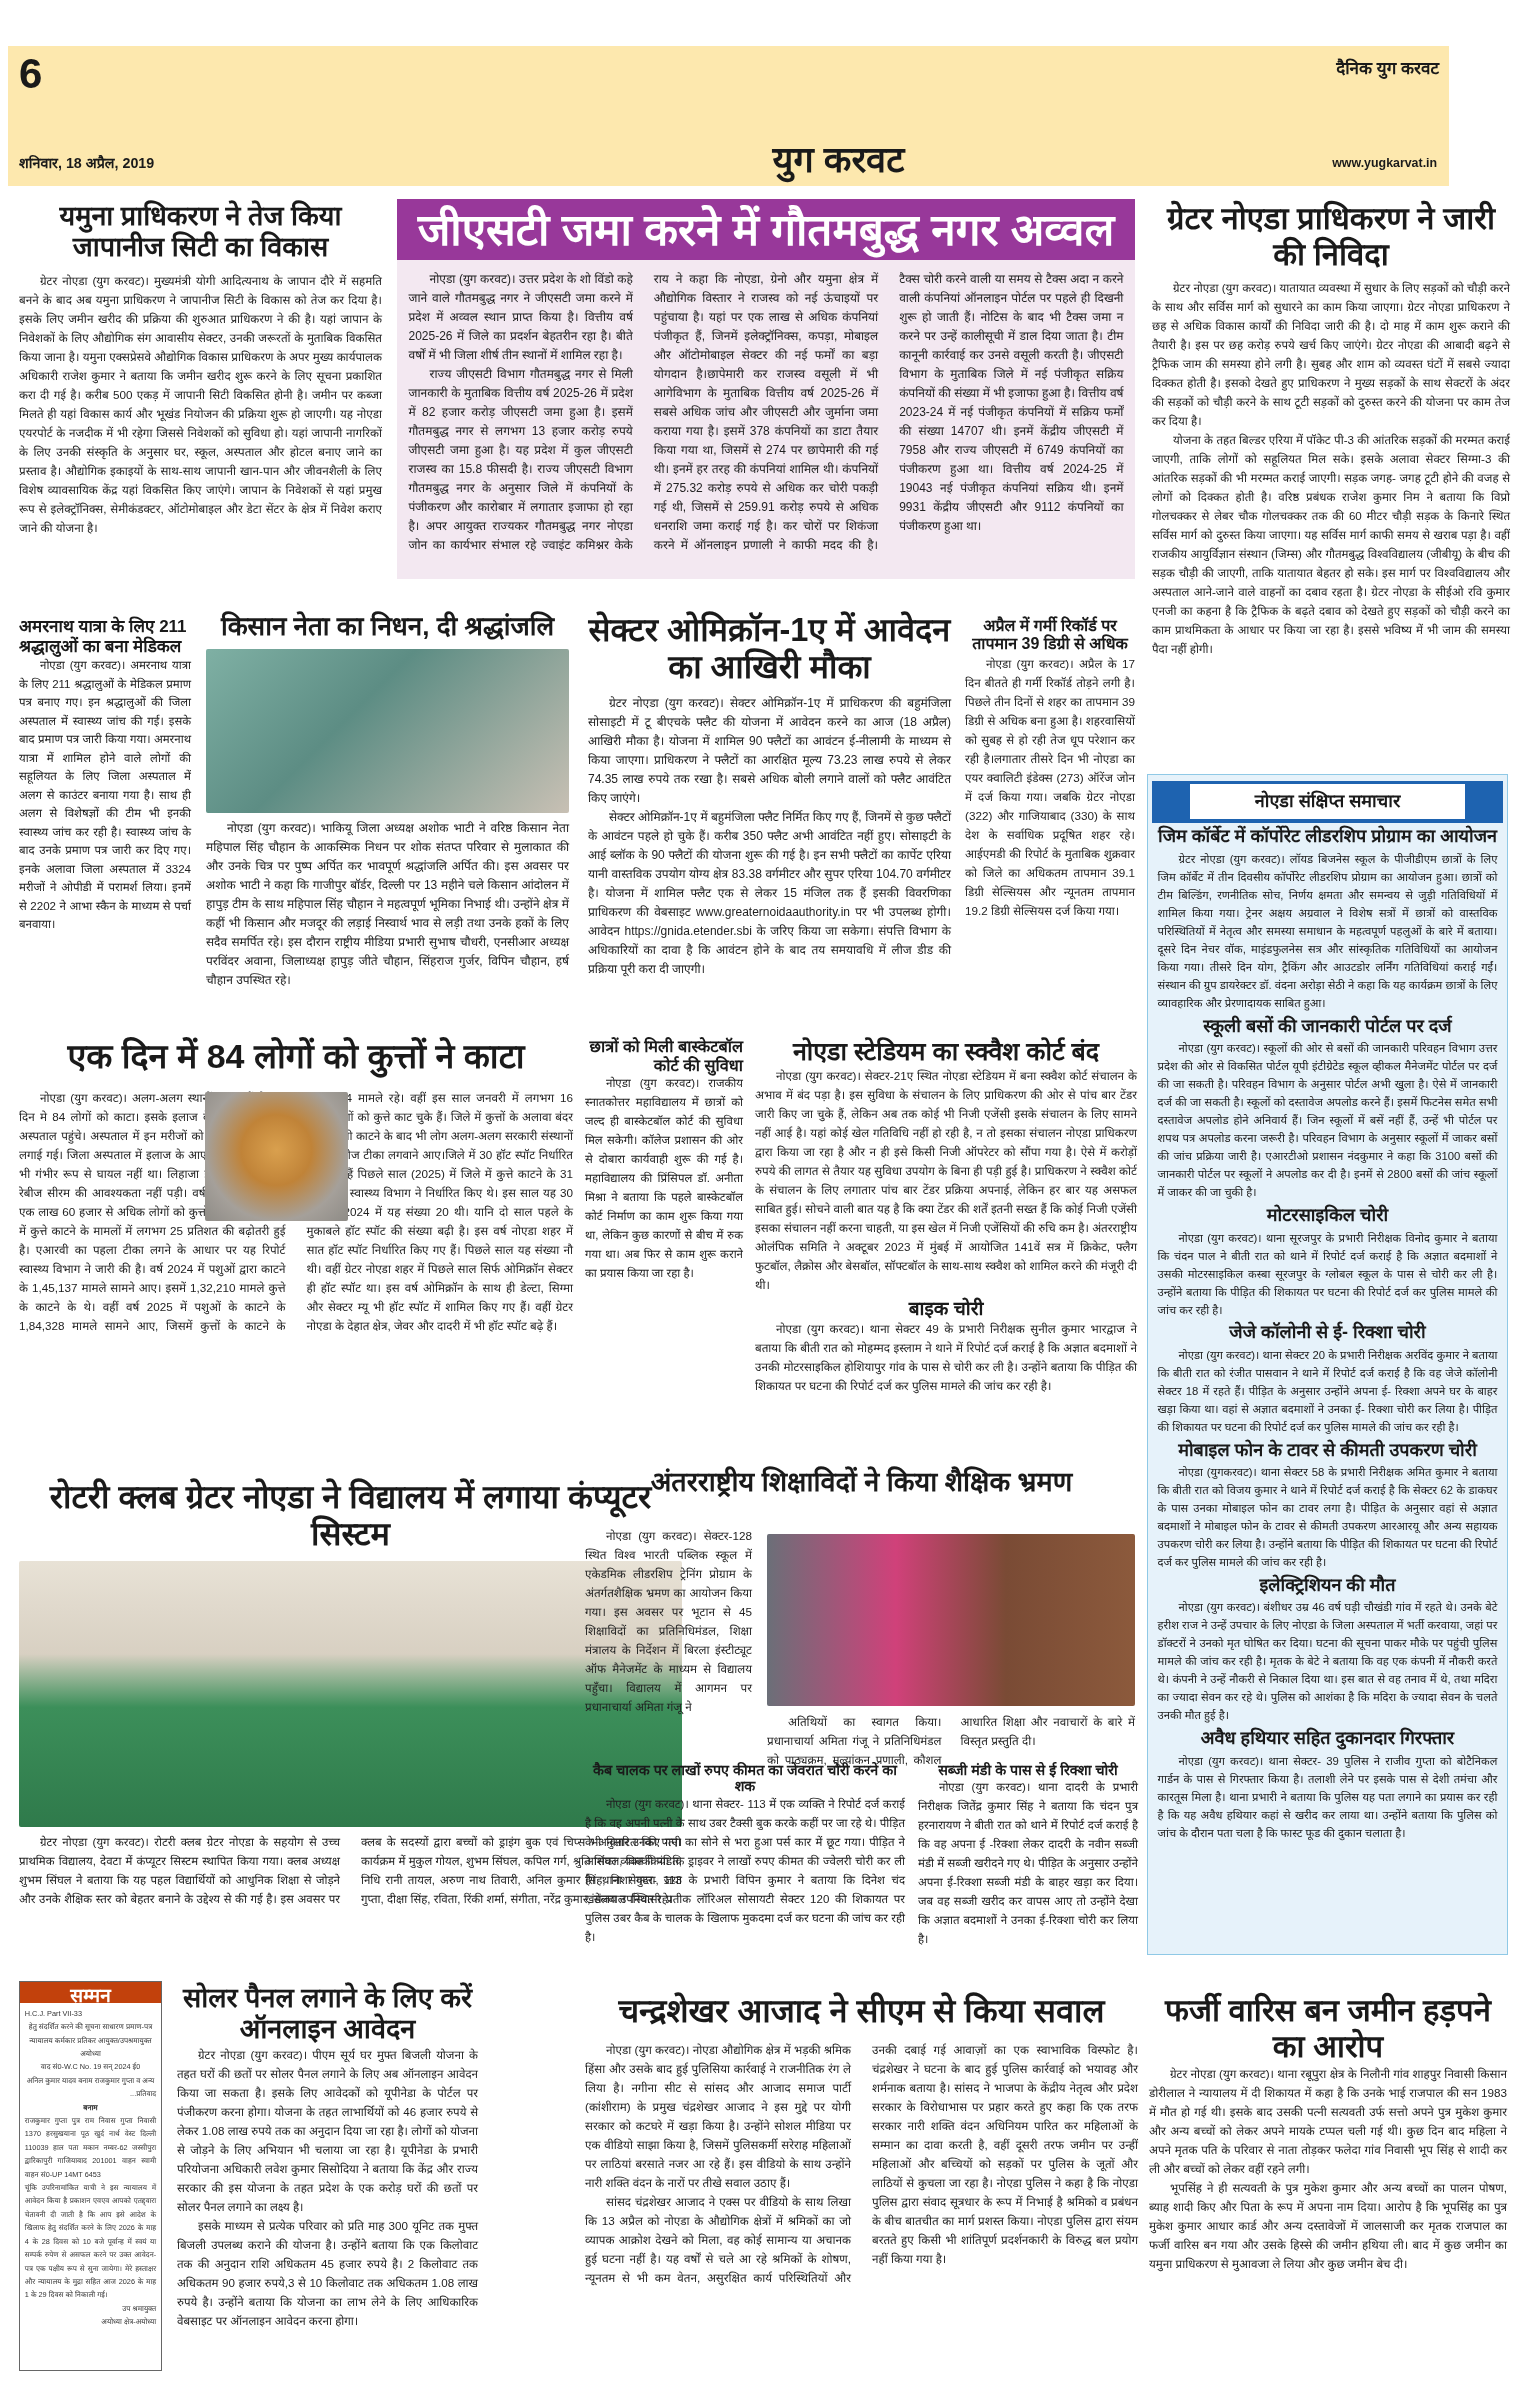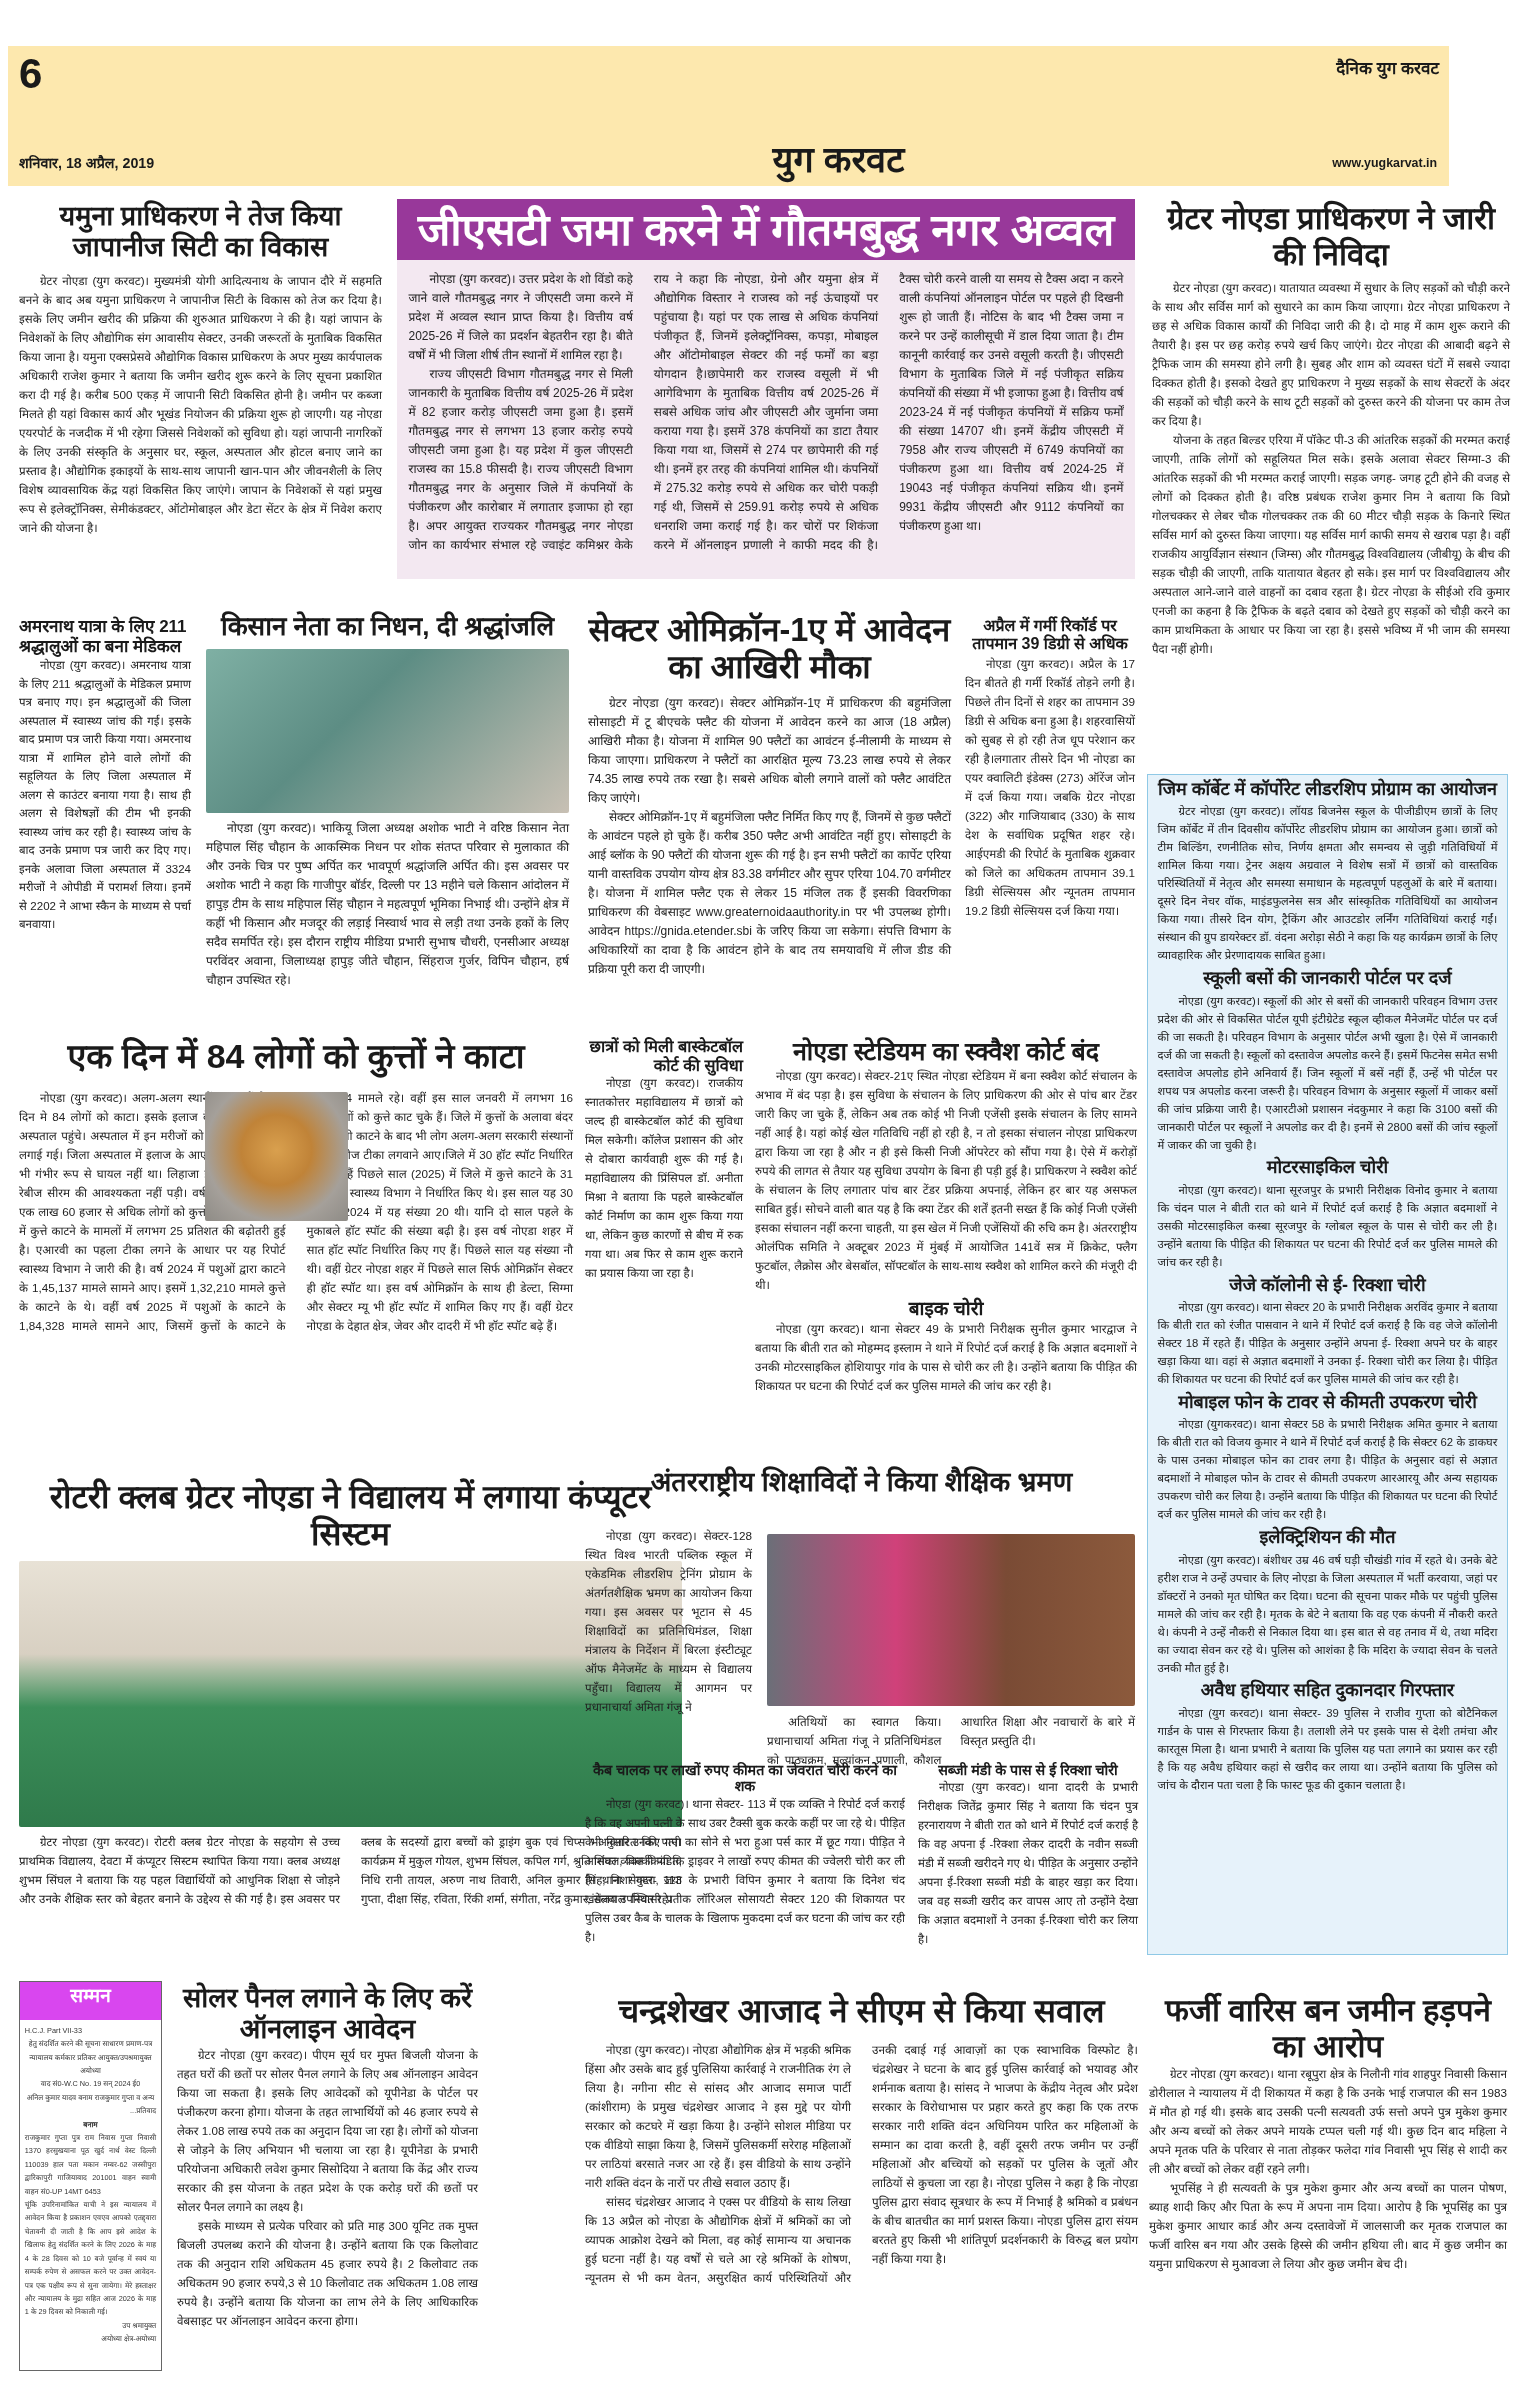--- a/index.html
+++ b/index.html
@@ -33,21 +33,21 @@
   .photo-dog { background: radial-gradient(circle at 50% 45%, #d9a04e 0%, #c08338 35%, #a5a09a 70%, #8e8b86 100%); }
   .photo-school { background: linear-gradient(180deg, #e8e2d6 0%, #d8d0c2 35%, #3c8f5a 55%, #2f7a4b 100%); }
   .photo-bhutan { background: linear-gradient(90deg, #6b6f78 0%, #d0417a 35%, #7a4b35 65%, #8c5a3c 100%); }
 
   .brief-box { left: 1147px; top: 774px; width: 361px; height: 1181px; background: #e6f2fa; border: 1.9px solid #8fc9e6; padding: 0 9.6px 7.6px 9.6px; }
   .brief-title-bar { height: 42px; margin: 5.7px -5.7px 3.8px -5.7px; background: #1e63b0; position: relative; }
   .brief-title-bar .inner { position: absolute; left: 38px; right: 38px; top: 3.8px; bottom: 3.8px; background: #ffffff; font-size: 18px; font-weight: 700; text-align: center; line-height: 34px; }
   .brief-h { font-size: 18px; font-weight: 700; text-align: center; margin: 3.8px 0 1.9px; line-height: 1.2; }
 
   .summons { left: 19px; top: 1981px; width: 143px; height: 390px; border: 1px solid #666; }
-  .summons-head { background: #d946ef; color: #fff; font-size: 19px; font-weight: 700; text-align: center; height: 38px; line-height: 27px; }
+  .summons-head { background: #c2410c; color: #fff; font-size: 19px; font-weight: 700; text-align: center; height: 21px; line-height: 27px; }
   .summons-body { font-size: 7.3px; line-height: 13.4px; padding: 3.8px 4.8px; color: #333; }
   .summons-body .c { text-align: center; }
   .summons-body .r { text-align: right; }
 </style>
 </head>
 <body>
 
 <div class="abs masthead">
   <div class="abs page-num">6</div>
   <div class="abs mast-sub">युग करवट</div>
@@ -162,20 +162,23 @@
 </div>
 
 <div class="abs" style="left:918px; top:1762px; width:220px;">
   <div class="hl" style="font-size:14.3px;">सब्जी मंडी के पास से ई रिक्शा चोरी</div>
   <div class="body-txt" style="font-size:11.5px;">
       <p>नोएडा (युग करवट)। थाना दादरी के प्रभारी निरीक्षक जितेंद्र कुमार सिंह ने बताया कि चंदन पुत्र हरनारायण ने बीती रात को थाने में रिपोर्ट दर्ज कराई है कि वह अपना ई -रिक्शा लेकर दादरी के नवीन सब्जी मंडी में सब्जी खरीदने गए थे। पीड़ित के अनुसार उन्होंने अपना ई-रिक्शा सब्जी मंडी के बाहर खड़ा कर दिया। जब वह सब्जी खरीद कर वापस आए तो उन्होंने देखा कि अज्ञात बदमाशों ने उनका ई-रिक्शा चोरी कर लिया है।</p>
     </div>
 </div>
 
 <div class="abs brief-box">
+  <div class="brief-title-bar">
+    <div class="inner">नोएडा संक्षिप्त समाचार</div>
+  </div>
   <div>
     <div class="brief-h">जिम कॉर्बेट में कॉर्पोरेट लीडरशिप प्रोग्राम का आयोजन</div>
     <div class="body-txt" style="font-size:11.3px; line-height:18px;">
         <p>ग्रेटर नोएडा (युग करवट)। लॉयड बिजनेस स्कूल के पीजीडीएम छात्रों के लिए जिम कॉर्बेट में तीन दिवसीय कॉर्पोरेट लीडरशिप प्रोग्राम का आयोजन हुआ। छात्रों को टीम बिल्डिंग, रणनीतिक सोच, निर्णय क्षमता और समन्वय से जुड़ी गतिविधियों में शामिल किया गया। ट्रेनर अक्षय अग्रवाल ने विशेष सत्रों में छात्रों को वास्तविक परिस्थितियों में नेतृत्व और समस्या समाधान के महत्वपूर्ण पहलुओं के बारे में बताया। दूसरे दिन नेचर वॉक, माइंडफुलनेस सत्र और सांस्कृतिक गतिविधियों का आयोजन किया गया। तीसरे दिन योग, ट्रैकिंग और आउटडोर लर्निंग गतिविधियां कराई गईं। संस्थान की ग्रुप डायरेक्टर डॉ. वंदना अरोड़ा सेठी ने कहा कि यह कार्यक्रम छात्रों के लिए व्यावहारिक और प्रेरणादायक साबित हुआ।</p>
       </div>
   </div>
   <div>
     <div class="brief-h">स्कूली बसों की जानकारी पोर्टल पर दर्ज</div>
     <div class="body-txt" style="font-size:11.3px; line-height:18px;">
         <p>नोएडा (युग करवट)। स्कूलों की ओर से बसों की जानकारी परिवहन विभाग उत्तर प्रदेश की ओर से विकसित पोर्टल यूपी इंटीग्रेटेड स्कूल व्हीकल मैनेजमेंट पोर्टल पर दर्ज की जा सकती है। परिवहन विभाग के अनुसार पोर्टल अभी खुला है। ऐसे में जानकारी दर्ज की जा सकती है। स्कूलों को दस्तावेज अपलोड करने हैं। इसमें फिटनेस समेत सभी दस्तावेज अपलोड होने अनिवार्य हैं। जिन स्कूलों में बसें नहीं हैं, उन्हें भी पोर्टल पर शपथ पत्र अपलोड करना जरूरी है। परिवहन विभाग के अनुसार स्कूलों में जाकर बसों की जांच प्रक्रिया जारी है। एआरटीओ प्रशासन नंदकुमार ने कहा कि 3100 बसों की जानकारी पोर्टल पर स्कूलों ने अपलोड कर दी है। इनमें से 2800 बसों की जांच स्कूलों में जाकर की जा चुकी है।</p>

